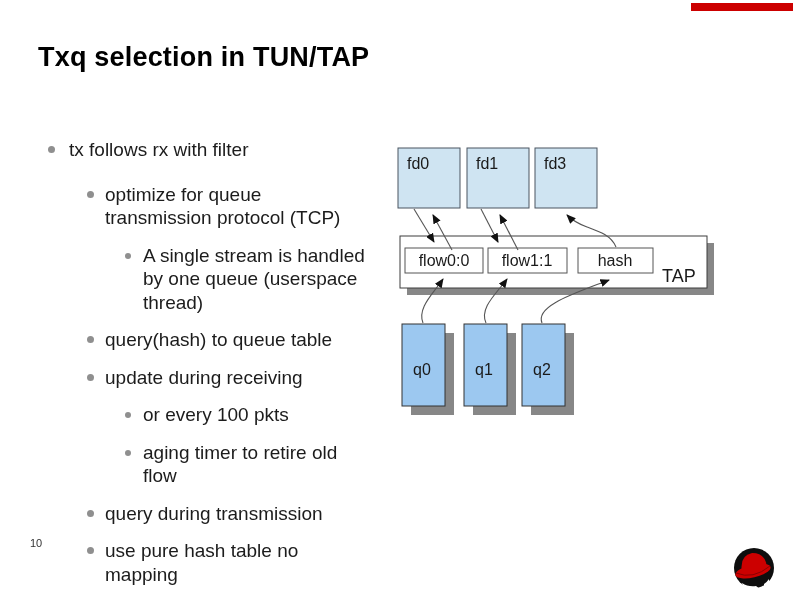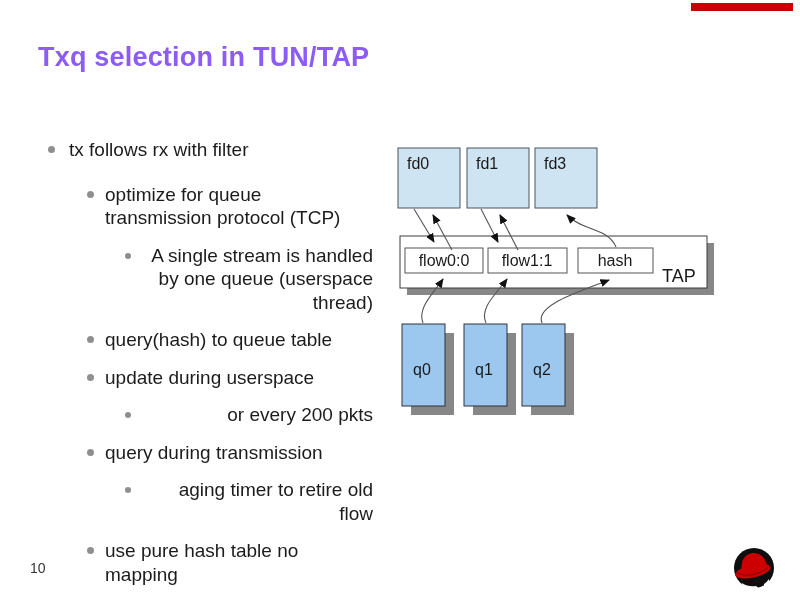--- a/index.html
+++ b/index.html
@@ -5,39 +5,39 @@
   html,body{margin:0;padding:0;}
   body{
     width:800px;height:600px;background:#ffffff;position:relative;overflow:hidden;
     font-family:"Liberation Sans", sans-serif;color:#1f1f1f;
   }
   .accent-bar{
     position:absolute;top:3px;left:691px;width:102px;height:8px;background:#cc0000;
   }
   .slide-title{
     position:absolute;left:38px;top:42px;width:700px;
-    font-size:27px;font-weight:bold;color:#8b5cf6;letter-spacing:0.2px;
+    font-size:27px;font-weight:bold;color:#000000;letter-spacing:0.2px;
   }
   .bullet-list{
     position:absolute;left:32px;top:138px;width:362px;
   }
   .bullet{
     position:relative;font-size:19px;line-height:23.5px;color:#1c1c1c;margin-bottom:14px;
   }
   .bullet .dot{
     position:absolute;left:0;top:8px;width:7px;height:7px;border-radius:50%;background:#8f8f8f;
   }
   .l1{margin-left:16px;padding-left:21px;width:320px;margin-bottom:21px;}
   .l2{margin-left:55px;padding-left:18px;width:258px;}
-  .l3{margin-left:93px;padding-left:18px;width:230px;text-align:right;}
+  .l3{margin-left:93px;padding-left:18px;width:230px;}
   .l3 .dot{width:6px;height:6px;top:9px;}
   .diagram{position:absolute;left:390px;top:140px;}
   .diagram text{font-family:"Liberation Sans", sans-serif;fill:#1a1a1a;}
   .page-number{
-    position:absolute;left:30px;top:560px;font-size:14px;color:#333333;
+    position:absolute;left:30px;top:537px;font-size:11px;color:#333333;
   }
   .logo{position:absolute;left:731px;top:546px;}
 </style>
 </head>
 <body>
 
 <div class="accent-bar"></div>
 
 <div class="slide-title">Txq selection in TUN/TAP</div>
 
@@ -57,36 +57,36 @@
     <span>A single stream is handled by one queue (userspace thread)</span>
   </div>
 
   <div class="bullet l2">
     <span class="dot"></span>
     <span>query(hash) to queue table</span>
   </div>
 
   <div class="bullet l2">
     <span class="dot"></span>
-    <span>update during userspace</span>
+    <span>update during receiving</span>
   </div>
 
   <div class="bullet l3">
     <span class="dot"></span>
-    <span>or every 200 pkts</span>
+    <span>or every 100 pkts</span>
+  </div>
+
+  <div class="bullet l3">
+    <span class="dot"></span>
+    <span>aging timer to retire old flow</span>
   </div>
 
   <div class="bullet l2">
     <span class="dot"></span>
     <span>query during transmission</span>
-  </div>
-
-  <div class="bullet l3">
-    <span class="dot"></span>
-    <span>aging timer to retire old flow</span>
   </div>
 
   <div class="bullet l2">
     <span class="dot"></span>
     <span>use pure hash table no mapping</span>
   </div>
 </div>
 
 <svg class="diagram" width="350" height="290" viewBox="390 140 350 290">
   <defs>

